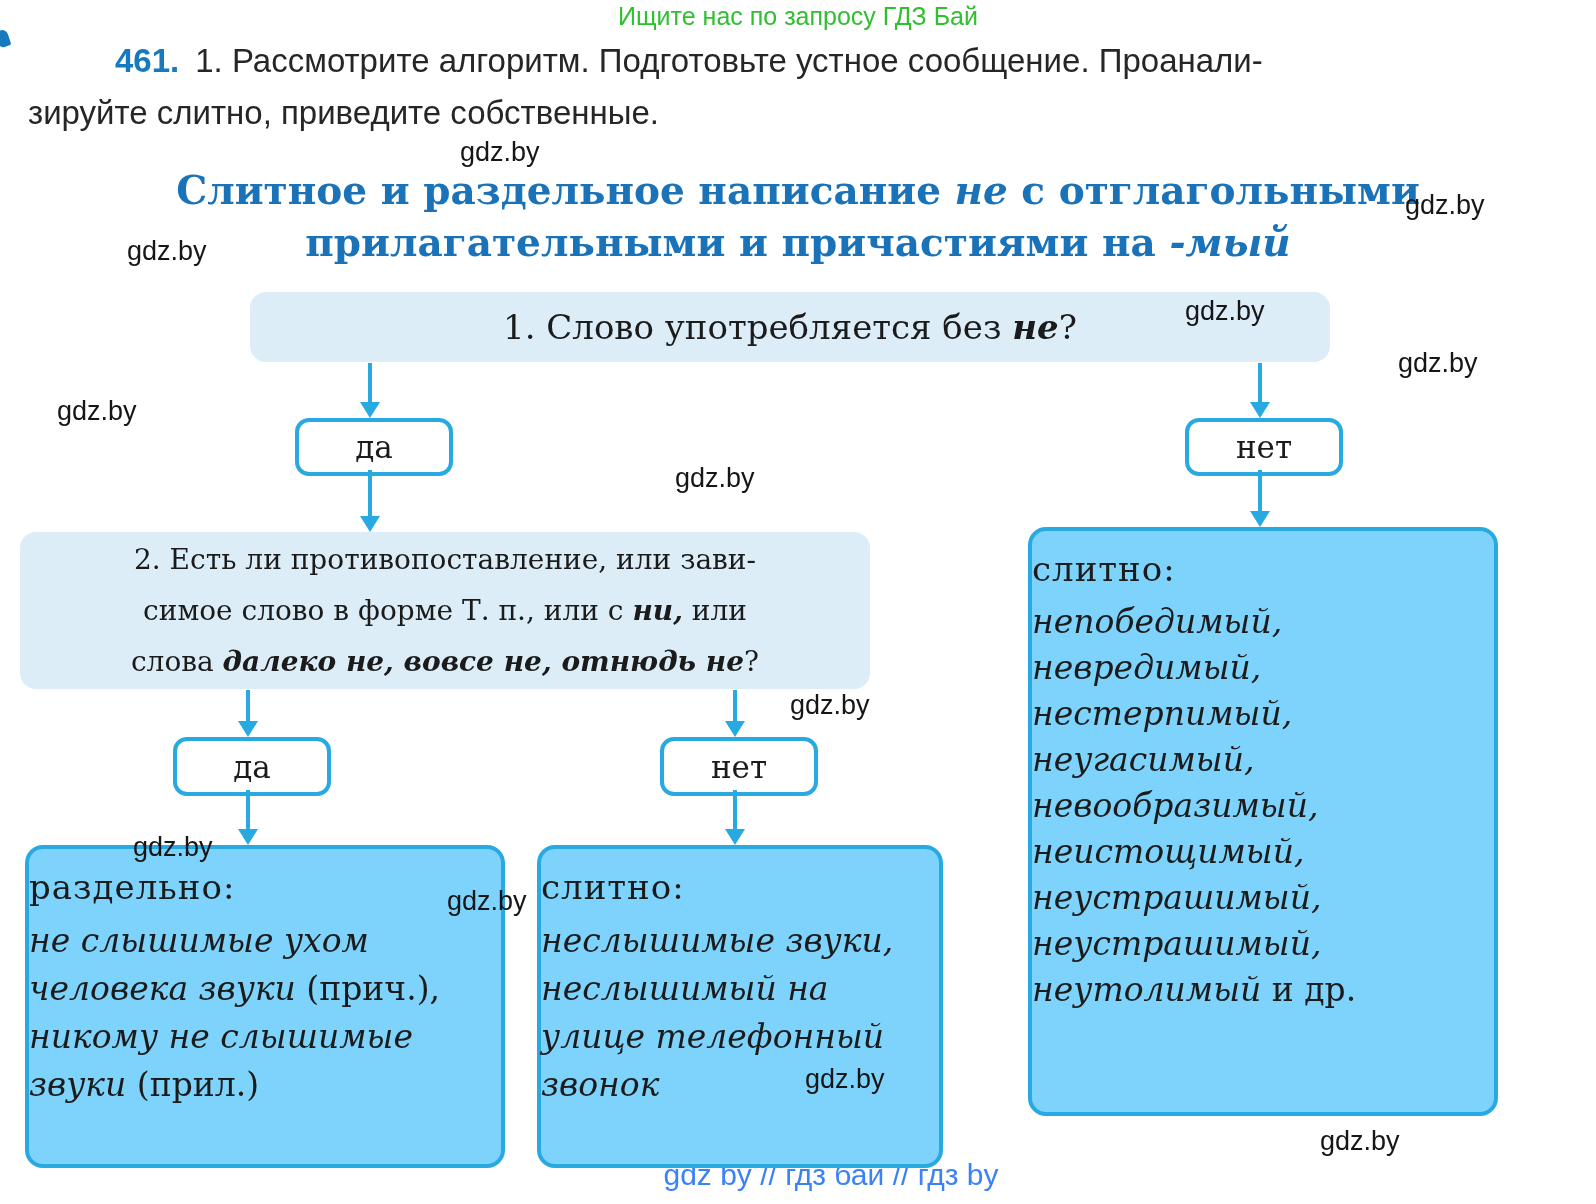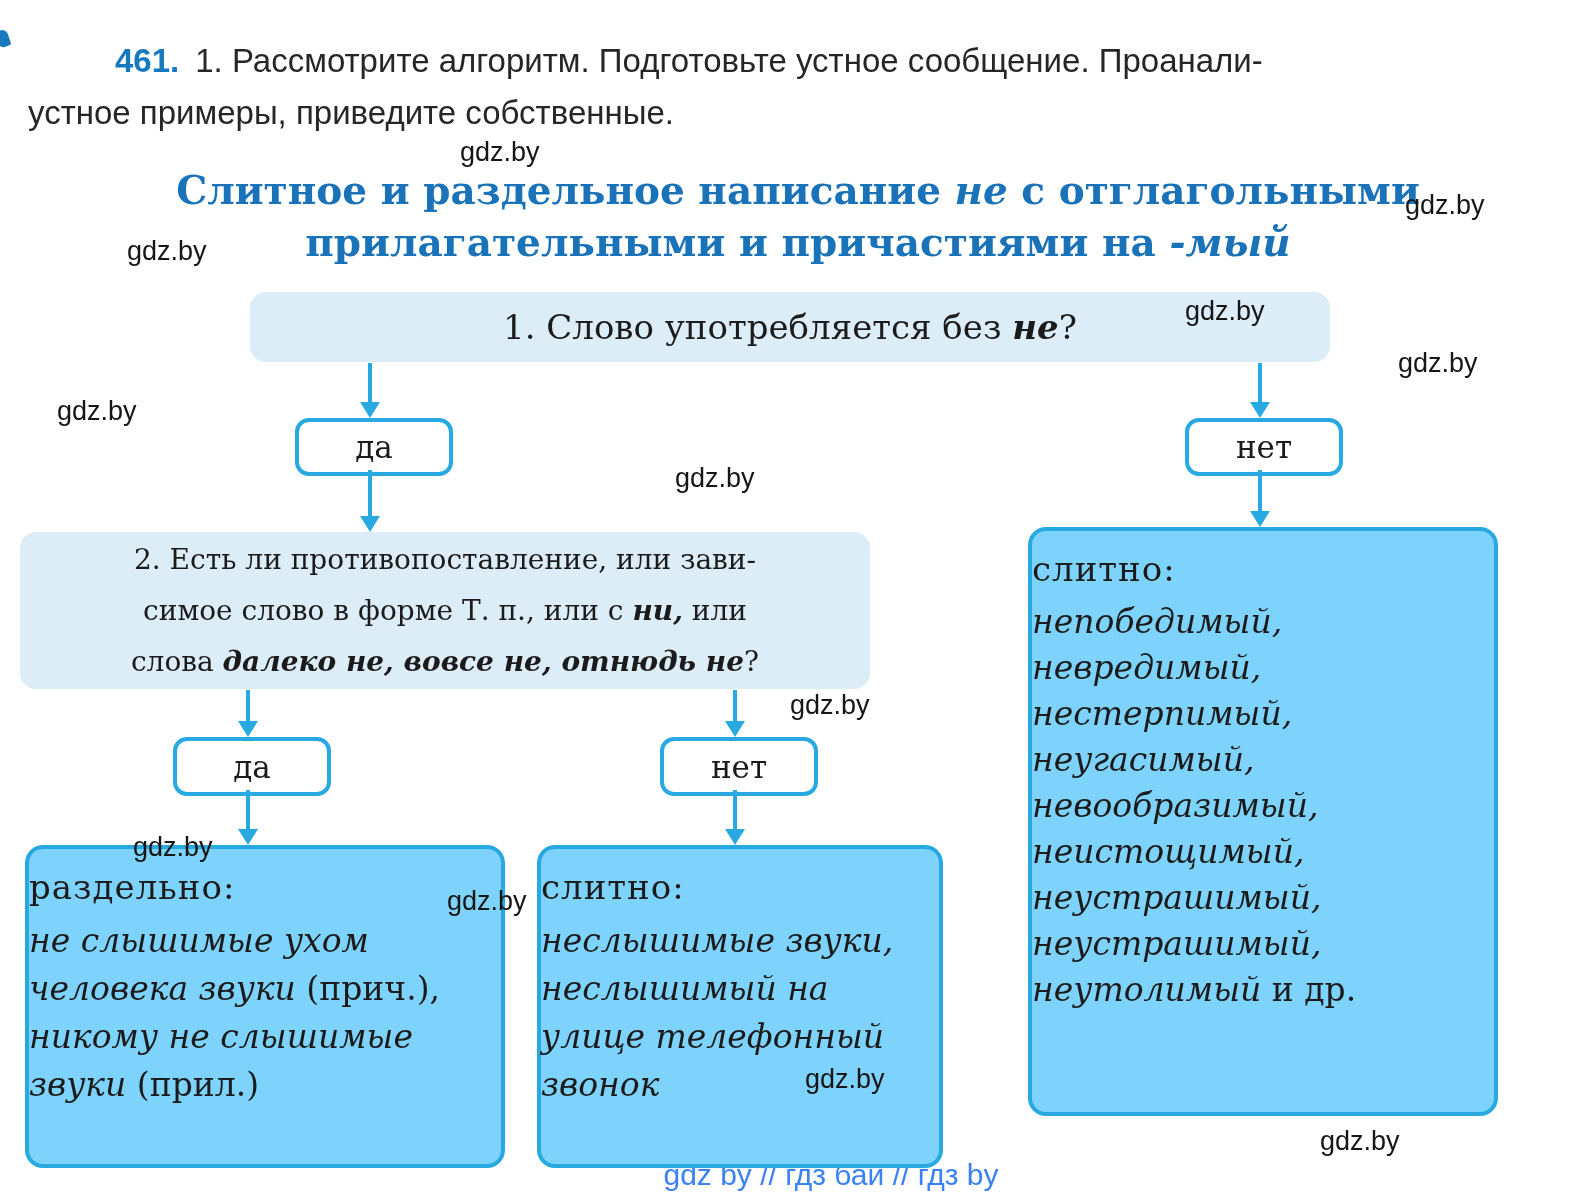--- a/index.html
+++ b/index.html
@@ -55,27 +55,28 @@
 
   
   .footer{position:absolute;left:0;top:1158px;width:100%;text-align:center;
           font:30px "Liberation Sans",sans-serif;}
 </style>
 </head>
 <body>
 
 <div class="page">
 
+  <div class="banner" style="color:#2fbf2f;">Ищите нас по запросу ГДЗ Бай</div>
 
   <div class="corner-mark"></div>
 
   <div class="ex-line1">
     <span class="ex-num">461.</span><span>1. Рассмотрите алгоритм. Подготовьте устное сообщение. Проанали-</span>
   </div>
-  <div class="ex-line2">устное примеры, приведите собственные.</div>
+  <div class="ex-line2">зируйте слитно, приведите собственные.</div>
 
   <div class="title">
     <div><span>Слитное и раздельное написание </span><span class="it">не</span><span> с отглагольными</span></div>
     <div><span>прилагательными и причастиями на </span><span class="it">-мый</span></div>
   </div>
 
   <div class="qbox" style="left:250px;top:292px;width:1080px;height:70px;">
     <div><span>1. Слово употребляется без </span><span class="bi">не</span><span>?</span></div>
   </div>
 

